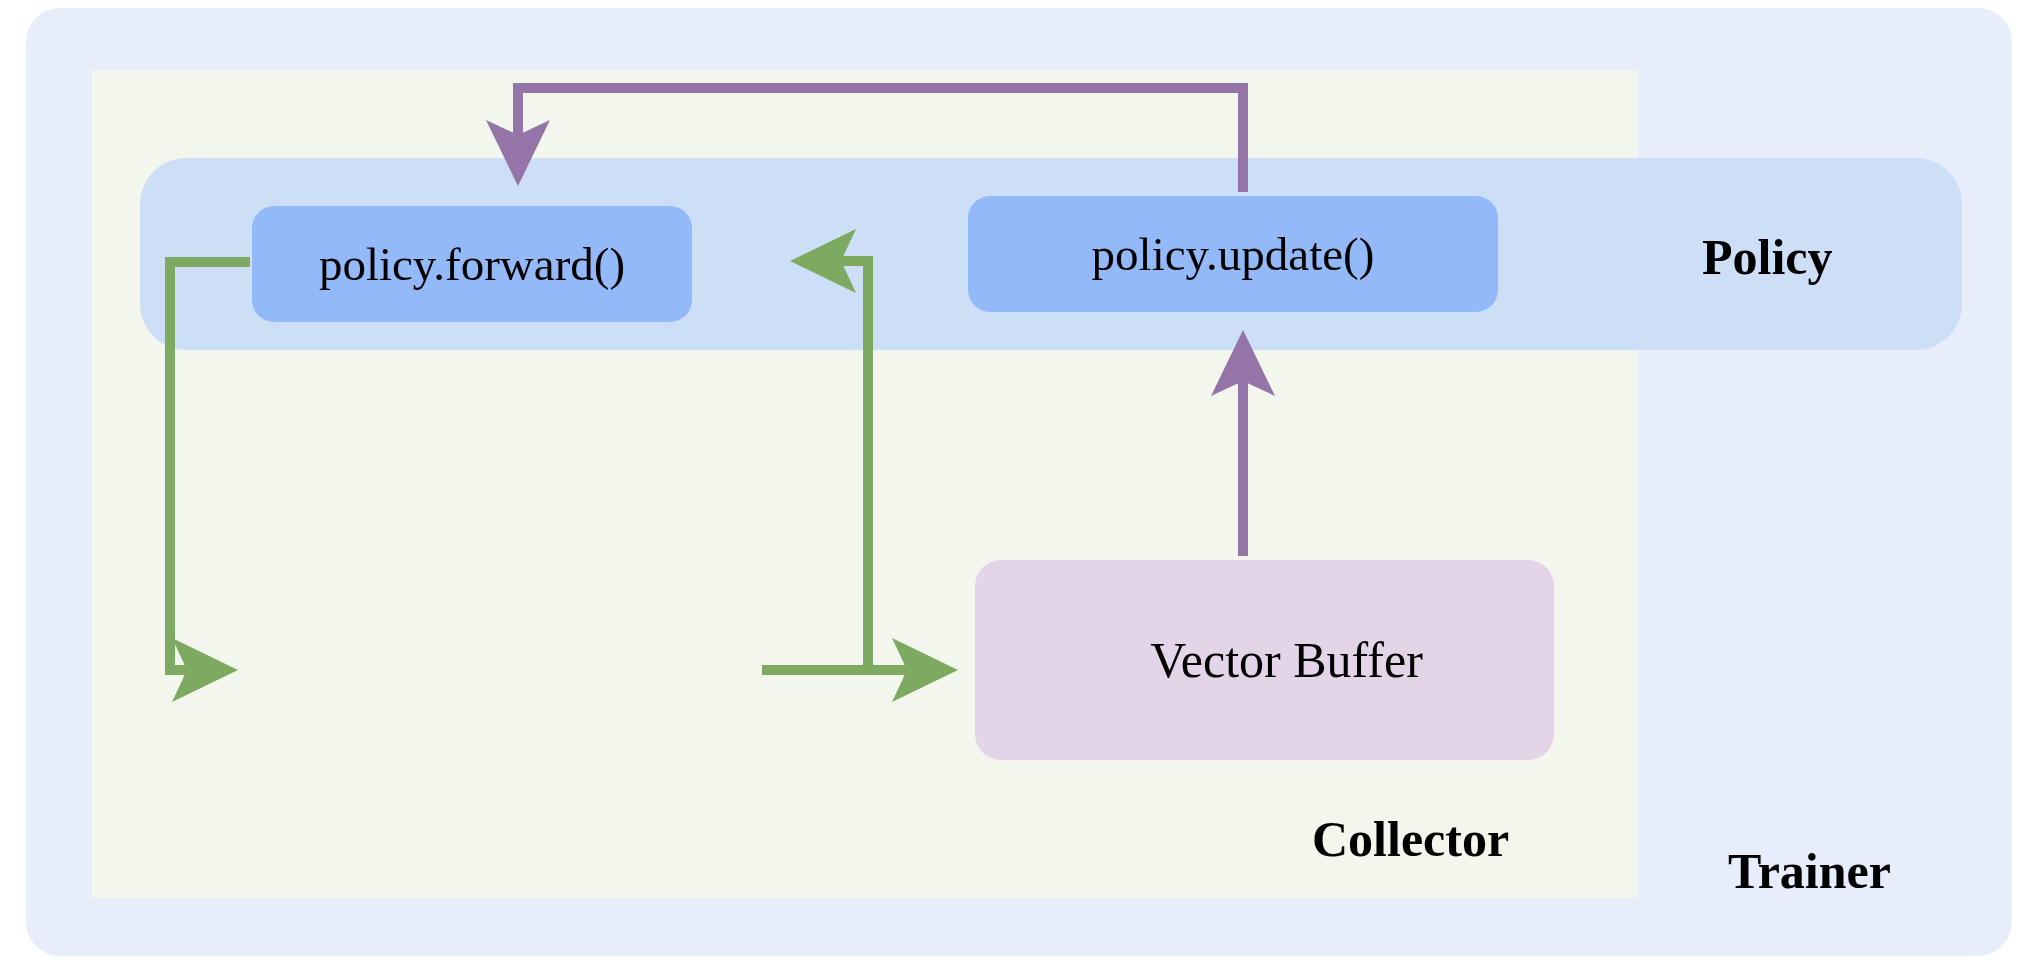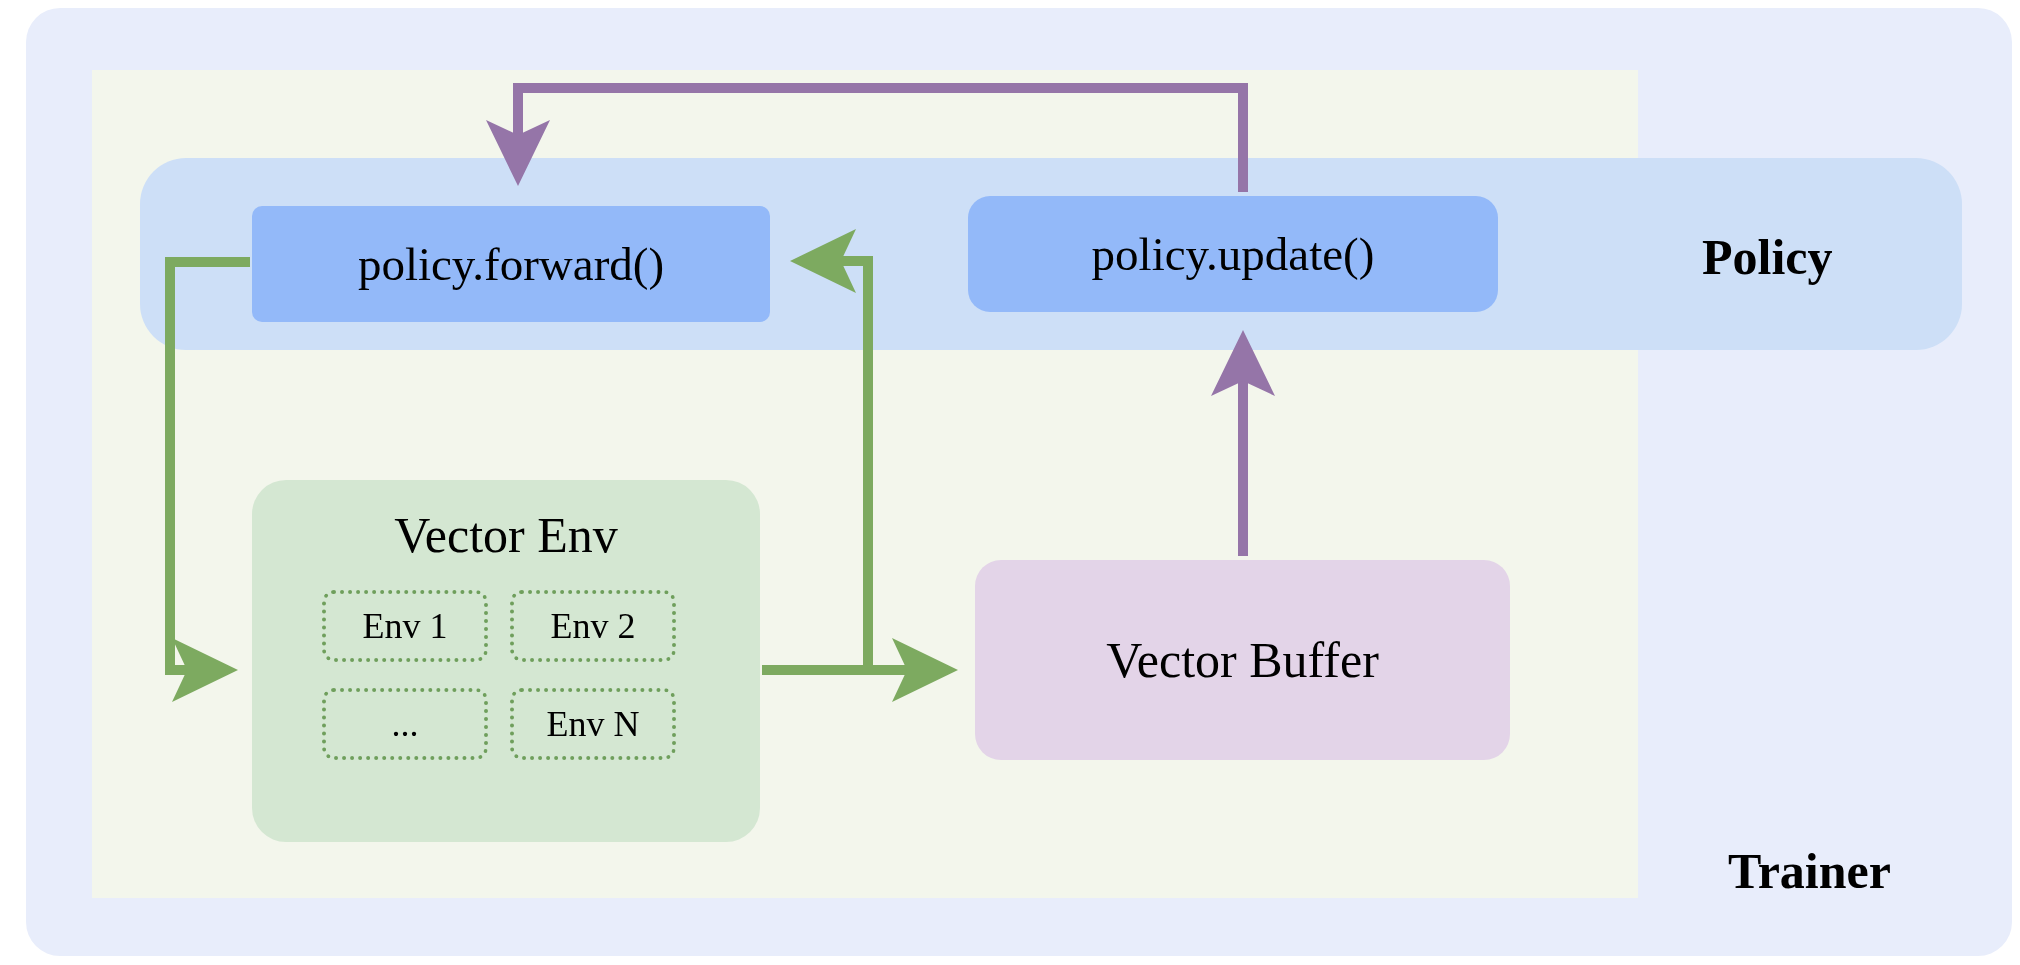--- a/index.html
+++ b/index.html
@@ -60,41 +60,42 @@
     align-items: center;
     justify-content: center;
     color: #000000;
     font-size: 47px;
     line-height: 1;
     white-space: nowrap;
   }
   .node-forward {
     left: 252px;
     top: 206px;
-    width: 518px;
+    width: 440px;
     height: 116px;
     background: #93b9f9;
-    border-radius: 10px;
+    border-radius: 22px;
   }
   .node-update {
     left: 968px;
     top: 196px;
     width: 530px;
     height: 116px;
     background: #93b9f9;
     border-radius: 22px;
   }
   .node-buffer {
     left: 975px;
     top: 560px;
     width: 535px;
     height: 200px;
     background: #e3d4e8;
     border-radius: 26px;
     font-size: 50px;
+    padding-left: 44px;
   }
   
   .vecenv-title {
     position: absolute;
     left: 0;
     top: 26px;
     width: 100%;
     text-align: center;
     font-size: 50px;
     color: #000;
@@ -142,29 +143,20 @@
 </style>
 </head>
 <body>
 
 <div id="stage">
 
   <div class="panel-trainer"></div>
   <div class="panel-collector"></div>
   <div class="panel-policy"></div>
 
-  <div class="panel-vecenv">
-    <div class="vecenv-title">Vector Env</div>
-    <div class="env-grid">
-      <div class="env-cell">Env 1</div>
-      <div class="env-cell">Env 2</div>
-      <div class="env-cell">...</div>
-      <div class="env-cell">Env N</div>
-    </div>
-  </div>
 
   <svg id="arrows" viewBox="0 0 2020 965" xmlns="http://www.w3.org/2000/svg">
     <defs>
       <marker id="gh-right" markerWidth="7" markerHeight="7" refX="5.6" refY="3.5" orient="auto" markerUnits="strokeWidth">
         <path d="M0,0.3 L6.6,3.5 L0,6.7 L1.5,3.5 Z" fill="#7daa60"></path>
       </marker>
       <marker id="gh-left" markerWidth="7" markerHeight="7" refX="5.6" refY="3.5" orient="auto" markerUnits="strokeWidth">
         <path d="M0,0.3 L6.6,3.5 L0,6.7 L1.5,3.5 Z" fill="#7daa60"></path>
       </marker>
       <marker id="ph-down" markerWidth="7" markerHeight="7" refX="5.6" refY="3.5" orient="auto" markerUnits="strokeWidth">
@@ -184,15 +176,16 @@
     <path d="M 1243,556 L 1243,340" fill="none" stroke="#9575a8" stroke-width="10" marker-end="url(#ph-up)"></path>
 
     <path d="M 1243,192 L 1243,88 L 518,88 L 518,176" fill="none" stroke="#9575a8" stroke-width="10" marker-end="url(#ph-down)"></path>
   </svg>
 
   <div class="node node-forward">policy.forward()</div>
   <div class="node node-update">policy.update()</div>
   <div class="node node-buffer">Vector Buffer</div>
 
   <div class="label-bold label-policy">Policy</div>
+  <div class="label-bold label-collector">Collector</div>
   <div class="label-bold label-trainer">Trainer</div>
 
 </div>
 
 </body></html>

